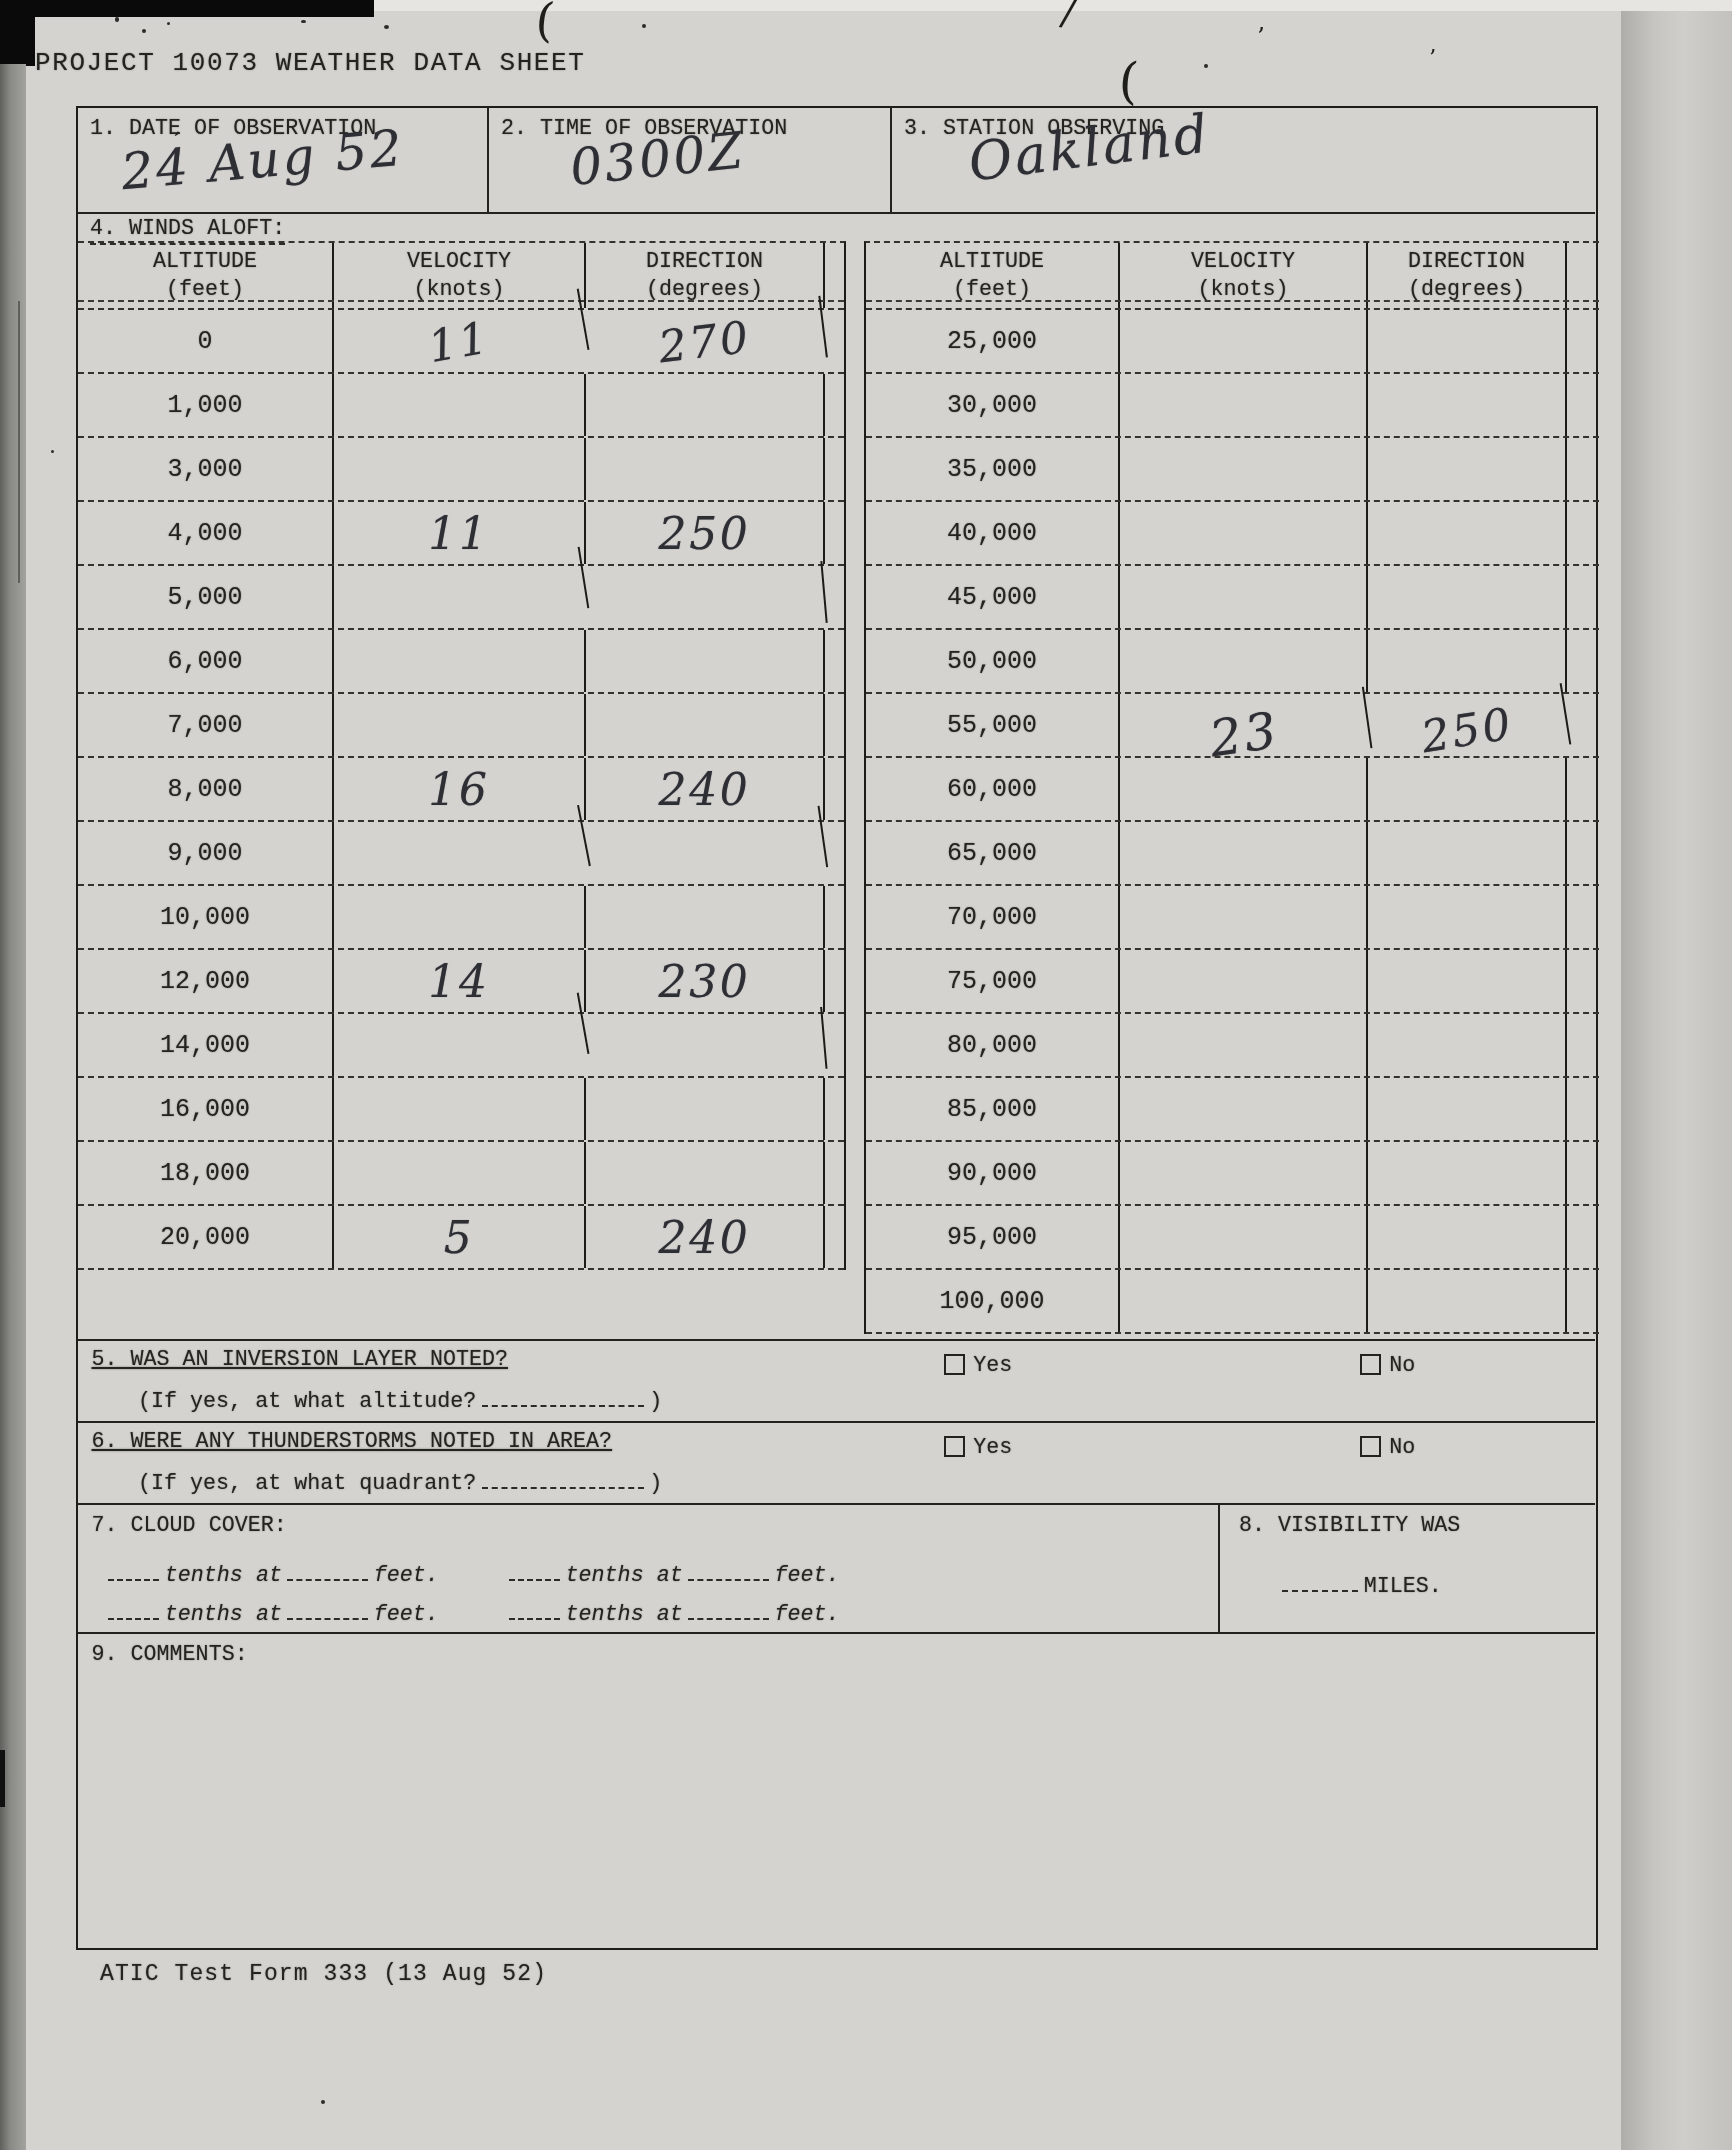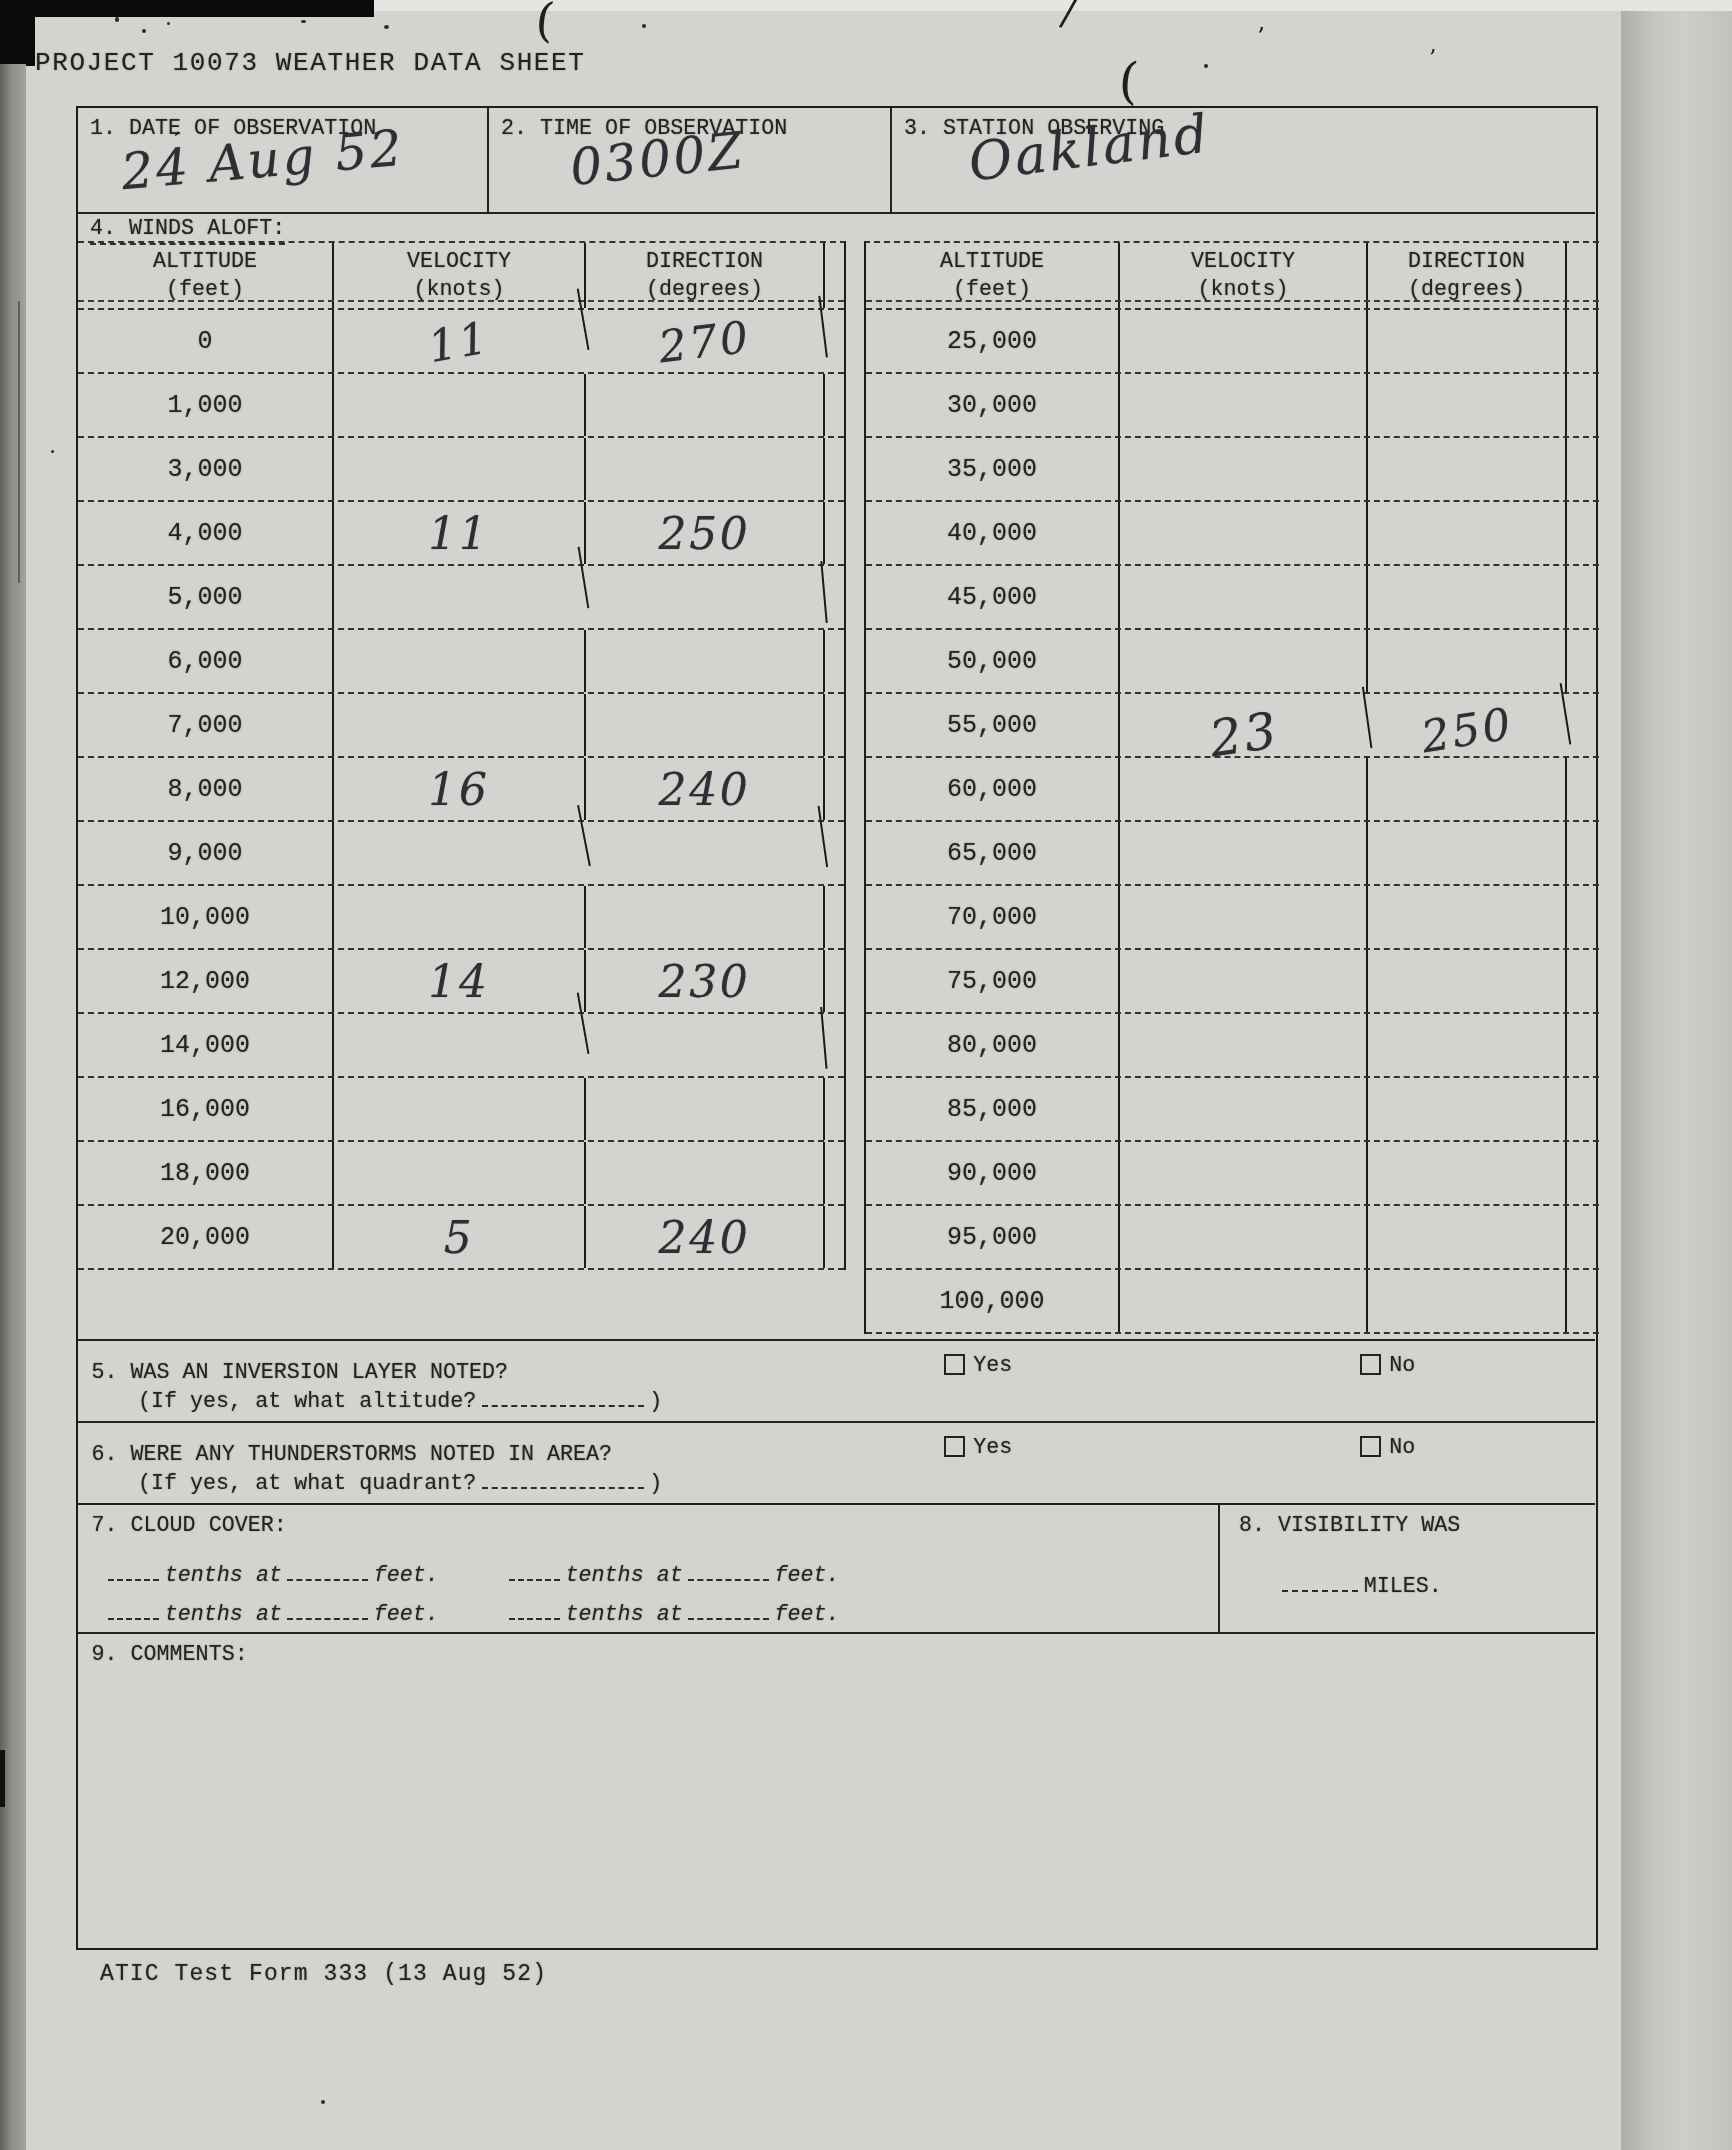--- a/index.html
+++ b/index.html
@@ -81,21 +81,21 @@
   [data-rows="left_rows"] .trow:nth-child(9)  .tcell:nth-child(3){transform:rotate(-8deg);}
   [data-rows="left_rows"] .trow:nth-child(12) .tcell:nth-child(2){transform:rotate(-10deg);}
   [data-rows="left_rows"] .trow:nth-child(12) .tcell:nth-child(3){transform:rotate(-5deg) translateY(3.2px);}
   [data-rows="left_rows"] .trow:nth-child(16) .tcell:nth-child(2){font-size:58px;transform:rotate(-6deg) translateY(-4.3px);}
   [data-rows="left_rows"] .trow:nth-child(16) .tcell:nth-child(3){transform:rotate(-6deg) translateY(8.7px);}
   [data-rows="right_rows"] .trow:nth-child(7) .tcell:nth-child(2){font-size:50px;transform:rotate(-8deg) translateY(9.7px);}
   [data-rows="right_rows"] .trow:nth-child(7) .tcell:nth-child(3){transform:rotate(-9deg) translateY(4.3px);}
   
   .qblock{left:0;width:1517px;height:82px;border-top:2.2px solid #22221e;}
   .q5{top:1231px;} .q6{top:1313px;}
-  .qtext{position:absolute;left:13.5px;top:19px;font-size:21.7px;white-space:nowrap;}
+  .qtext{position:absolute;left:13.5px;top:6px;font-size:21.7px;white-space:nowrap;text-decoration:underline;}
   .qsub{position:absolute;left:60px;top:44px;font-size:21.7px;white-space:nowrap;}
   .blank{display:inline-block;border-bottom:2.2px dashed #2b2b27;height:19.5px;
     vertical-align:baseline;margin:0 5.4px;}
   .cbwrap{position:absolute;top:12px;display:flex;align-items:flex-start;gap:8.7px;font-size:21.7px;}
   .cb-yes{left:866px;} .cb-no{left:1282px;}
   .checkbox{width:20.6px;height:20.6px;border:2.7px solid #22221e;display:inline-block;
     box-sizing:border-box;margin-top:1.1px;background:transparent;}
   
   .sec78{left:0;top:1395px;width:1517px;height:129px;border-top:2.2px solid #22221e;}
   .sec8-divider{position:absolute;left:1140px;top:0;bottom:0;border-left:2.2px solid #22221e;}

